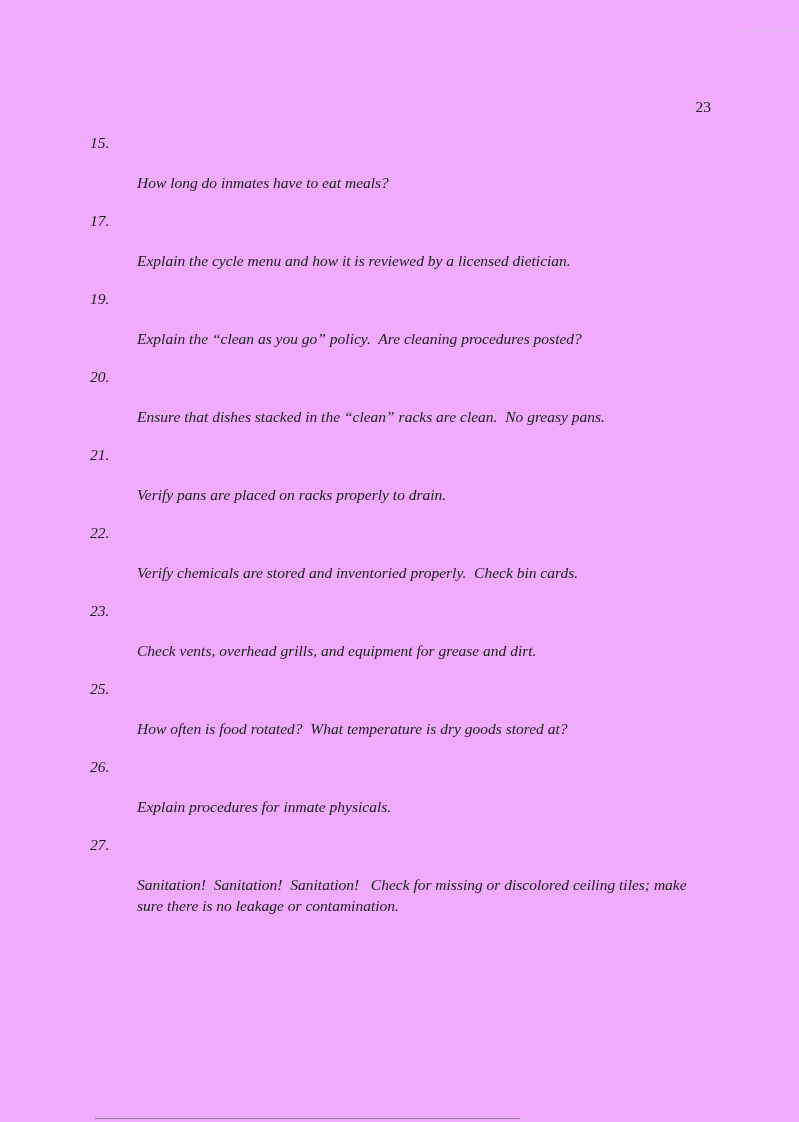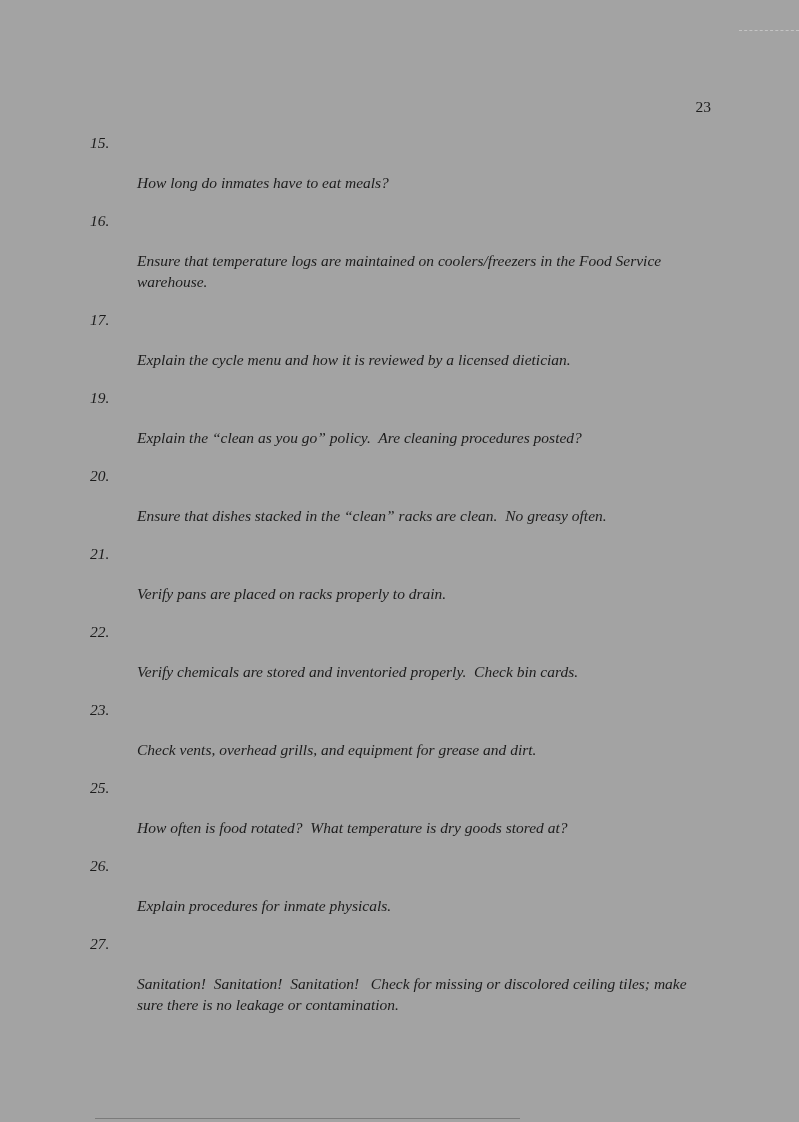--- a/index.html
+++ b/index.html
@@ -6,21 +6,21 @@
   html, body { background: #e8e8e8; }
   body {
     width: 799px;
     height: 1122px;
     font-family: "Liberation Serif", "DejaVu Serif", serif;
   }
   .page {
     position: relative;
     width: 799px;
     height: 1122px;
-    background: #a3a3a3;
+    background: #f0abfc;
     color: #1c1c1c;
     overflow: hidden;
     padding-left: 16px;
   }
   .scan-artifact-top {
     position: absolute;
     top: 30px;
     right: 0;
     width: 60px;
     border-top: 1px dashed #c4c4c4;
@@ -76,39 +76,35 @@
 
   <div class="page-number">23</div>
 
   <div class="items">
 
     <div class="row">
       <span class="num">15.</span>
       <span class="text">How long do inmates have to eat meals?</span>
     </div>
 
-    <div class="row">
-      <span class="num">16.</span>
-      <span class="text">Ensure that temperature logs are maintained on coolers/freezers in the Food Service warehouse.</span>
-    </div>
 
     <div class="row">
       <span class="num">17.</span>
       <span class="text">Explain the cycle menu and how it is reviewed by a licensed dietician.</span>
     </div>
 
 
     <div class="row">
       <span class="num">19.</span>
       <span class="text">Explain the “clean as you go” policy.  Are cleaning procedures posted?</span>
     </div>
 
     <div class="row">
       <span class="num">20.</span>
-      <span class="text">Ensure that dishes stacked in the “clean” racks are clean.  No greasy often.</span>
+      <span class="text">Ensure that dishes stacked in the “clean” racks are clean.  No greasy pans.</span>
     </div>
 
     <div class="row">
       <span class="num">21.</span>
       <span class="text">Verify pans are placed on racks properly to drain.</span>
     </div>
 
     <div class="row">
       <span class="num">22.</span>
       <span class="text">Verify chemicals are stored and inventoried properly.  Check bin cards.</span>

